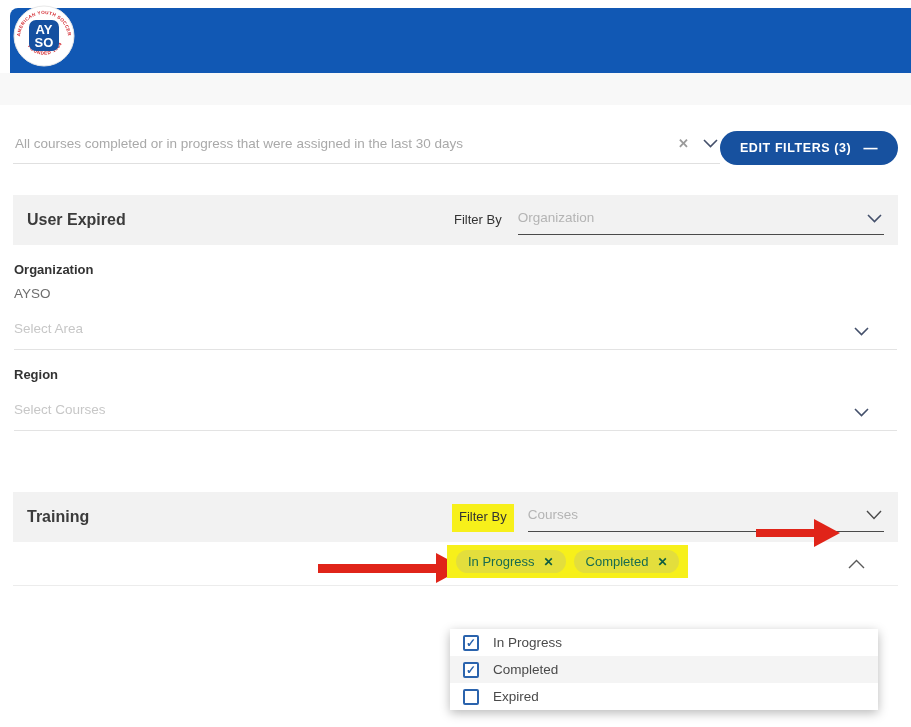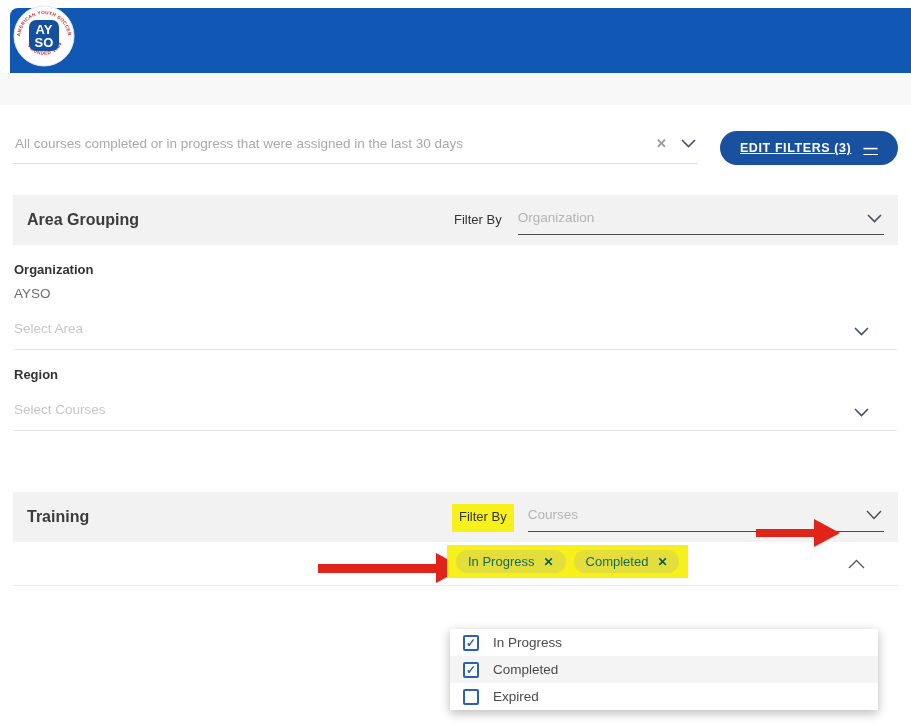--- a/index.html
+++ b/index.html
@@ -11,30 +11,30 @@
   .top-strip { position:relative; height:73px; background:#fff; }
   .blue-bar { position:absolute; left:10px; right:0; top:8px; bottom:0;
               background:#1158b4; border-top-left-radius:8px; }
   .logo { position:absolute; left:13px; top:5px; width:62px; height:62px; z-index:3; }
   .gray-band { height:32px; background:#f8f8f8; }
 
   
   .page-title { margin:30px 13px 0; font-size:29px; font-weight:bold; color:#252838; letter-spacing:.3px; }
 
   
-  .saved-row { display:flex; align-items:center; margin:26px 13px 0; gap:22px; }
+  .saved-row { display:flex; align-items:center; margin:26px 13px 0; }
   .saved-select { flex:1; display:flex; align-items:center; gap:14px;
                   border-bottom:1px solid #e0e0e0; padding:4px 2px 12px; }
   .saved-text { flex:1; font-size:13.5px; color:#a9a9a9; }
   .icon-x { font-size:13px; font-weight:bold; color:#9a9a9a; cursor:pointer; }
   .chev { display:inline-block; line-height:0; }
   .edit-btn { background:#17519f; color:#fff; border:none; border-radius:17px;
               padding:9px 20px; font-size:12.5px; font-weight:bold; letter-spacing:.6px;
               display:flex; align-items:center; gap:12px; cursor:pointer;
-              font-family:"Liberation Sans", sans-serif;text-decoration:underline; }
+              font-family:"Liberation Sans", sans-serif; }
   .edit-btn .dash { font-weight:bold; font-size:14px; }
 
   
   .section-bar { background:#f2f2f2; margin:0 13px; padding:0 14px; height:50px;
                  display:flex; align-items:center; justify-content:space-between; }
   .section-title { font-size:16px; font-weight:bold; color:#3b3b3b; }
   .bar-right { display:flex; align-items:flex-end; gap:14px; width:432px; }
   .filter-by { font-size:13px; font-weight:normal; color:#333; padding:5px 2px 8px; white-space:nowrap; }
   .filter-by.hl { background:#f7f01a; padding:5px 7px 8px; }
   .bar-select { flex:1; position:relative; display:flex; align-items:center;
@@ -127,21 +127,21 @@
     </div>
     <button class="edit-btn">
       <span>EDIT FILTERS (3)</span>
       <span class="dash">—</span>
     </button>
   </div>
 
   <div style="height:30px"></div>
 
   <div class="section-bar">
-    <div class="section-title">Area Grouping</div>
+    <div class="section-title">User Expired</div>
     <div class="bar-right">
       <span class="filter-by">Filter By</span>
       <div class="bar-select">
         <span class="ph">Organization</span>
         <span class="chev">
           <svg width="15" height="9">
               <polyline points="1,1 7.5,7.5 14,1" fill="none" stroke="#44506b" stroke-width="1.6"></polyline>
             </svg>
         </span>
       </div>

